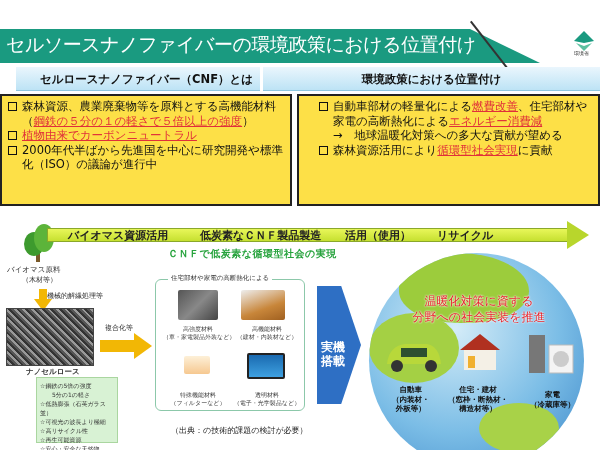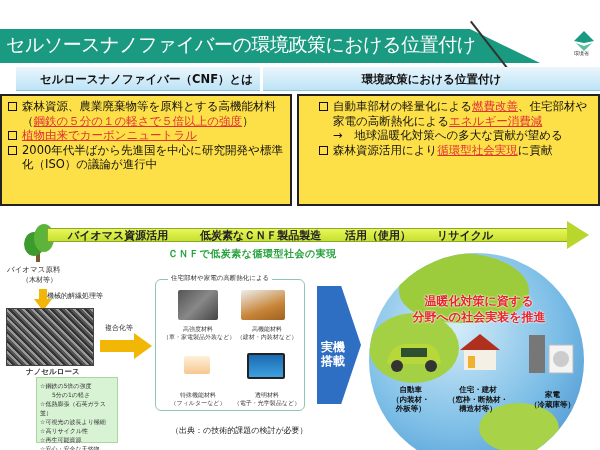--- a/index.html
+++ b/index.html
@@ -34,21 +34,21 @@
 .rdbox-title { position: absolute; left: 168px; top: 274px; font-size: 6.5px; background: #fff; padding: 0 3px; color: #333; }
 .thumb { position: absolute; border-radius: 2px; }
 .cap { position: absolute; font-size: 6px; color: #444; text-align: center; line-height: 8px; white-space: nowrap; }
 .blue-arrow { position: absolute; left: 317px; top: 286px; width: 44px; height: 118px; background: #2e6fc4; clip-path: polygon(0 0, 55% 0, 100% 50%, 55% 100%, 0 100%); }
 .blue-text { position: absolute; left: 321px; top: 340px; color: #fff; font-weight: bold; font-size: 12px; line-height: 14px; }
 .source { position: absolute; left: 171px; top: 425px; font-size: 8px; color: #222; }
 .globe { position: absolute; left: 369px; top: 253px; width: 215px; height: 215px; border-radius: 50%; background: radial-gradient(circle at 40% 35%, #d4ecf8, #7bbde6 55%, #3a86c8); overflow: hidden; }
 .land1 { position: absolute; left: 30px; top: 0; width: 130px; height: 70px; background: #9ccc3c; border-radius: 40% 60% 50% 50%; }
 .land2 { position: absolute; left: 0; top: 60px; width: 90px; height: 70px; background: #a4d044; border-radius: 50%; }
 .land3 { position: absolute; left: 110px; top: 150px; width: 80px; height: 50px; background: #a8d248; border-radius: 50%; }
-.globe-head { position: absolute; left: 394px; top: 293px; width: 170px; text-align: center; color: #e8232b; font-weight: bold; font-size: 12px; line-height: 16px; text-shadow: 0 0 2px #fff, 0 0 2px #fff; }
+.globe-head { position: absolute; left: 394px; top: 293px; width: 170px; text-align: center; color: #e8232b; font-weight: normal; font-size: 12px; line-height: 16px; text-shadow: 0 0 2px #fff, 0 0 2px #fff; }
 .glabel { position: absolute; font-weight: bold; font-size: 7.5px; line-height: 9.5px; text-align: center; color: #111; white-space: nowrap; }
 </style>
 </head>
 <body>
 
 <div class="title-bar"></div>
 <div class="title-text">セルソースナノファイバーの環境政策における位置付け</div>
 <div class="diag"></div>
 <svg class="logo" viewBox="0 0 24 24">
   <polygon points="12,2 22,12 12,14 2,12" fill="#1a9a80"></polygon>

